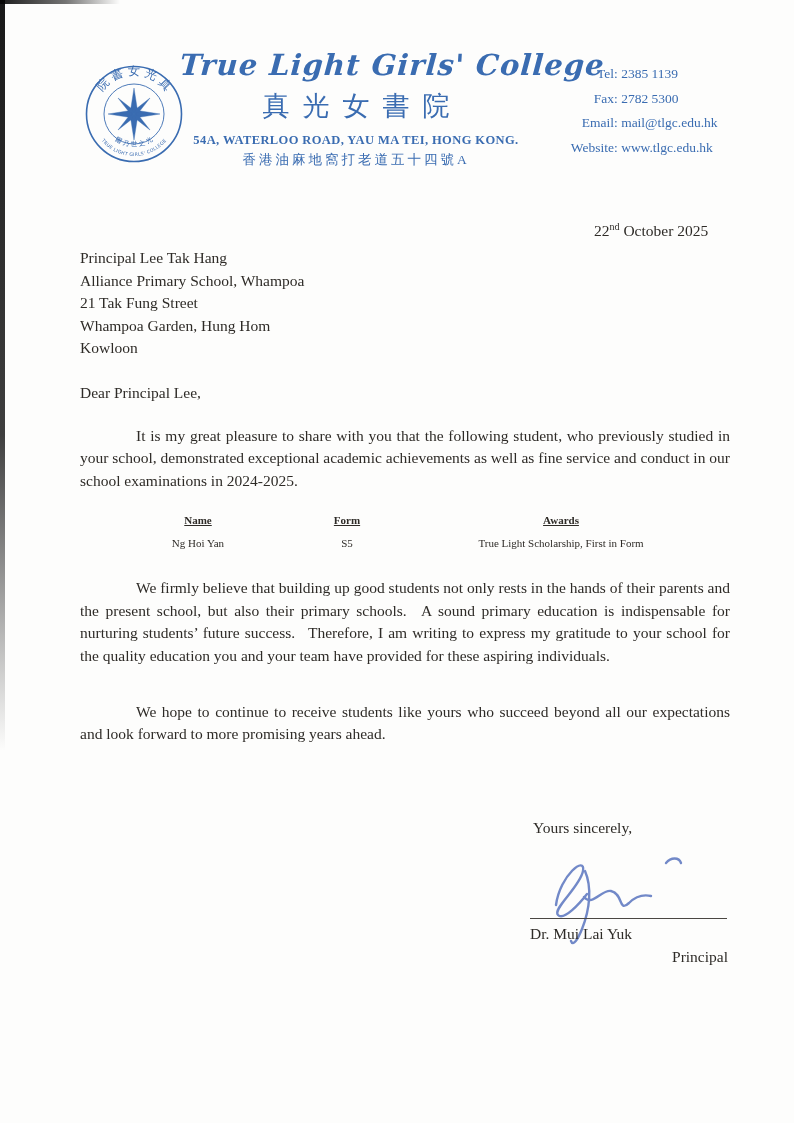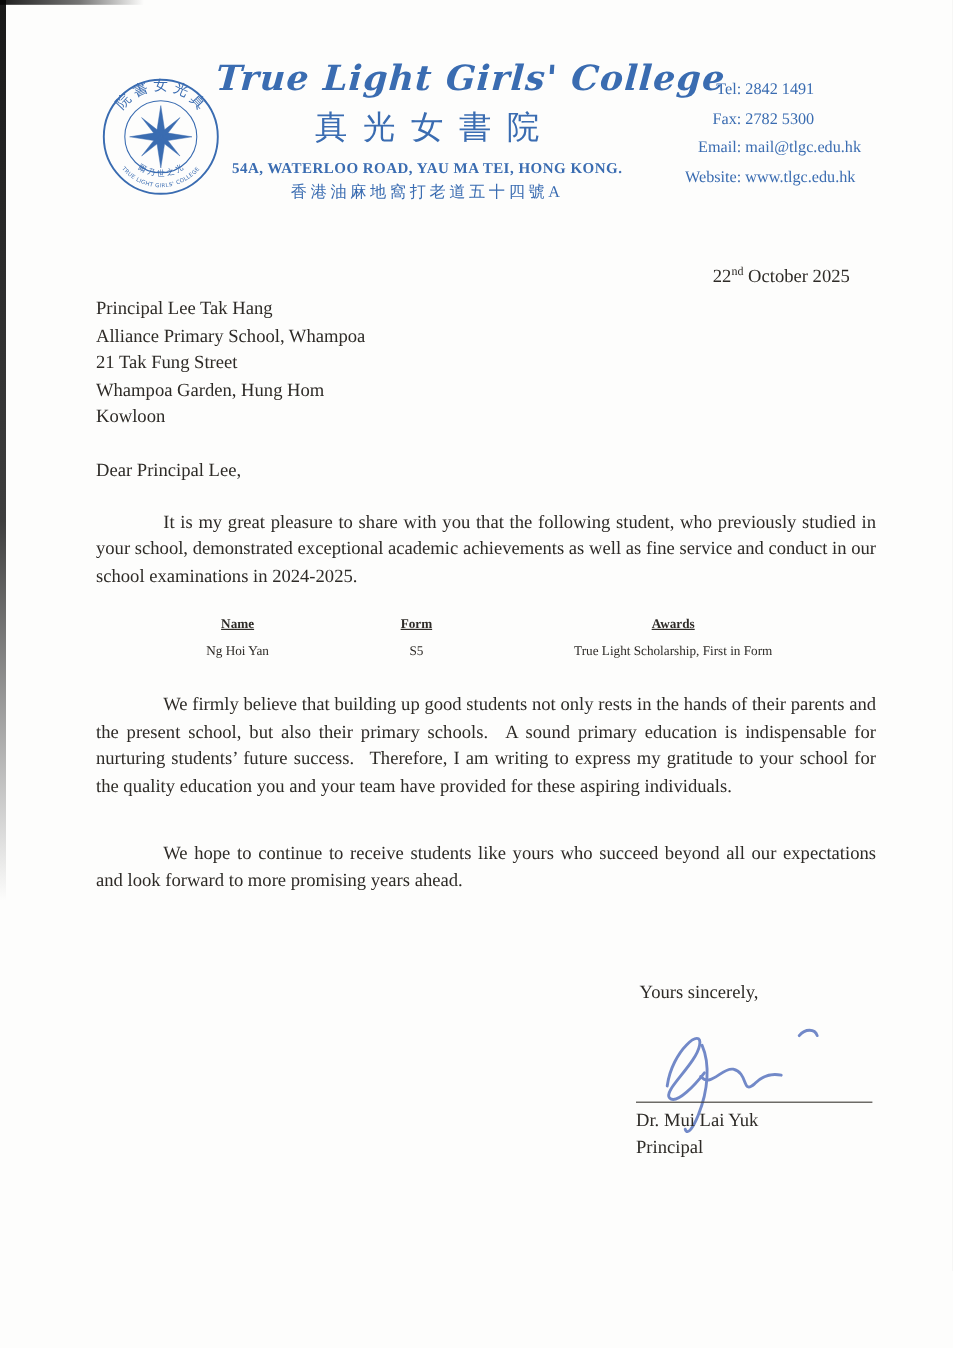--- a/index.html
+++ b/index.html
@@ -72,21 +72,21 @@
   .col-award { width: 366px; }
   .awards .hd { font-weight: bold; text-decoration: underline; }
   .awards .cell { white-space: nowrap; }
 
   
   .closing { position: relative; margin: 73px 0 0 530px; width: 198px; height: 165px; }
   .valediction { position: absolute; left: 3px; top: 0; font-size: 15.5px; white-space: nowrap; }
   .signature-svg { position: absolute; left: 2px; top: 30px; width: 190px; height: 104px; overflow: visible; }
   .sig-line { position: absolute; left: 0; top: 99px; width: 197px; border-top: 1.2px solid #4a4742; }
   .signer-name { position: absolute; top: 106px; width: 100%; text-align: left; font-size: 15.5px; white-space: nowrap; }
-  .signer-title { position: absolute; top: 129px; width: 100%; text-align: left; font-size: 15.5px; }
+  .signer-title { position: absolute; top: 129px; width: 100%; text-align: right; font-size: 15.5px; }
 </style>
 </head>
 <body>
 
 <div class="page">
 
   <div class="scan-edge-left"></div>
   <div class="scan-edge-top"></div>
 
   <div class="letterhead">
@@ -124,21 +124,21 @@
     <div class="head-center">
       <div class="school-name-en">True Light Girls' College</div>
       <div class="school-name-zh">真光女書院</div>
       <div class="addr-en">54A, WATERLOO ROAD, YAU MA TEI, HONG KONG.</div>
       <div class="addr-zh">香港油麻地窩打老道五十四號A</div>
     </div>
 
     <div class="contact">
       <div class="contact-row">
         <span class="contact-label">Tel</span>
-        <span class="contact-value">: 2842 1491</span>
+        <span class="contact-value">: 2385 1139</span>
       </div>
       <div class="contact-row">
         <span class="contact-label">Fax</span>
         <span class="contact-value">: 2782 5300</span>
       </div>
       <div class="contact-row">
         <span class="contact-label">Email</span>
         <span class="contact-value">: mail@tlgc.edu.hk</span>
       </div>
       <div class="contact-row">

